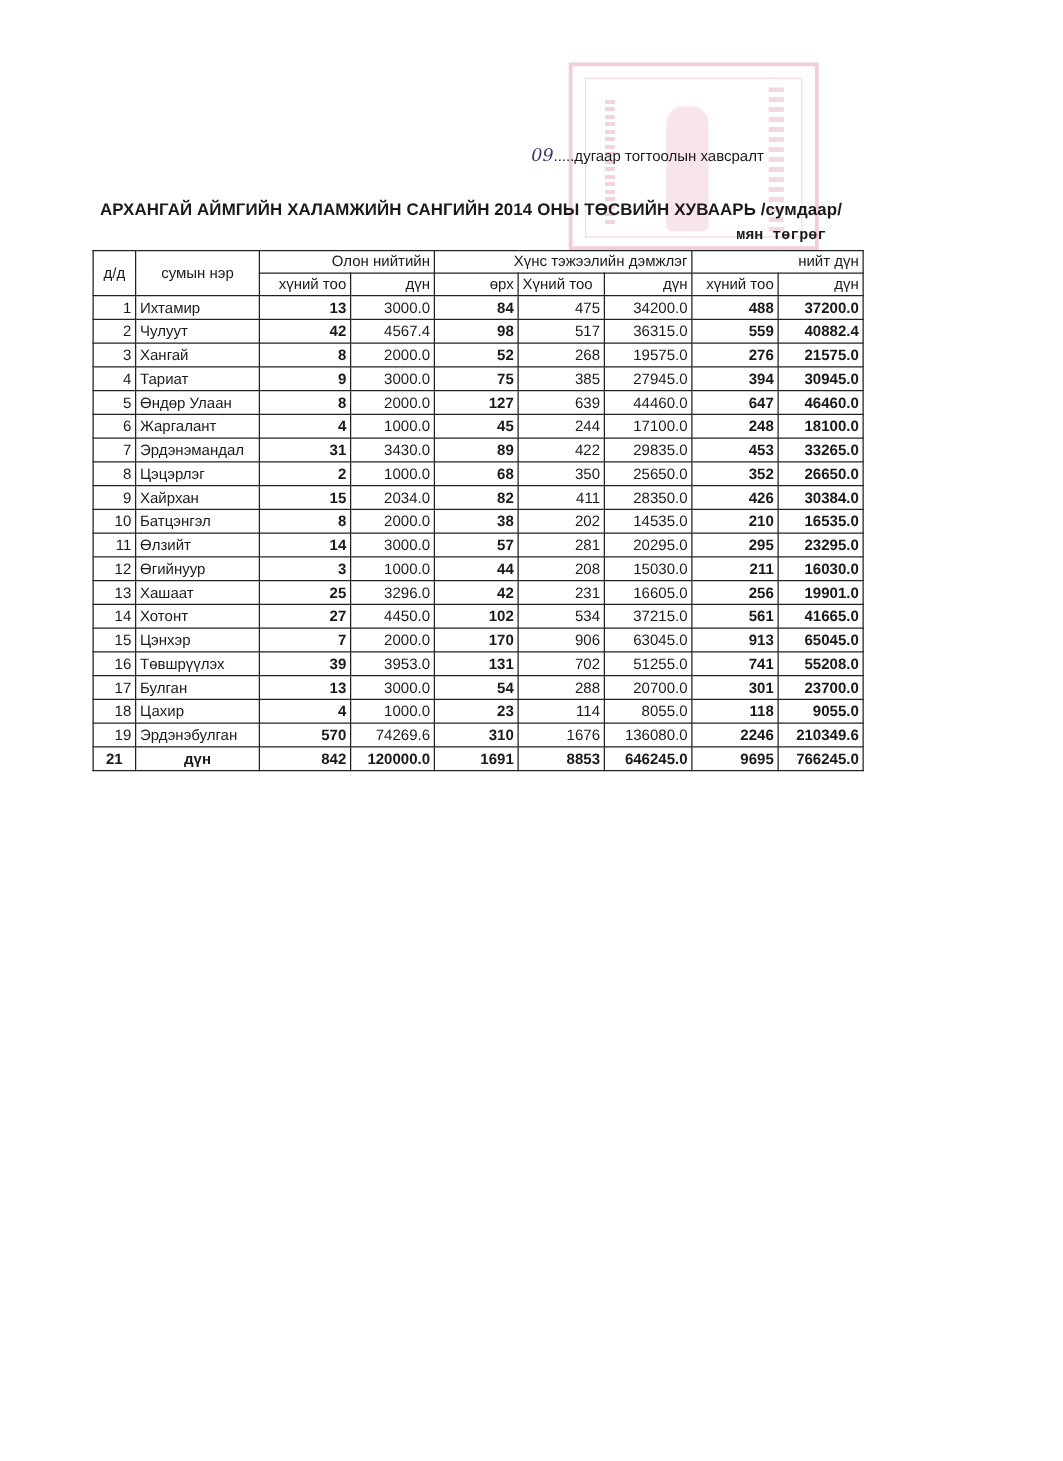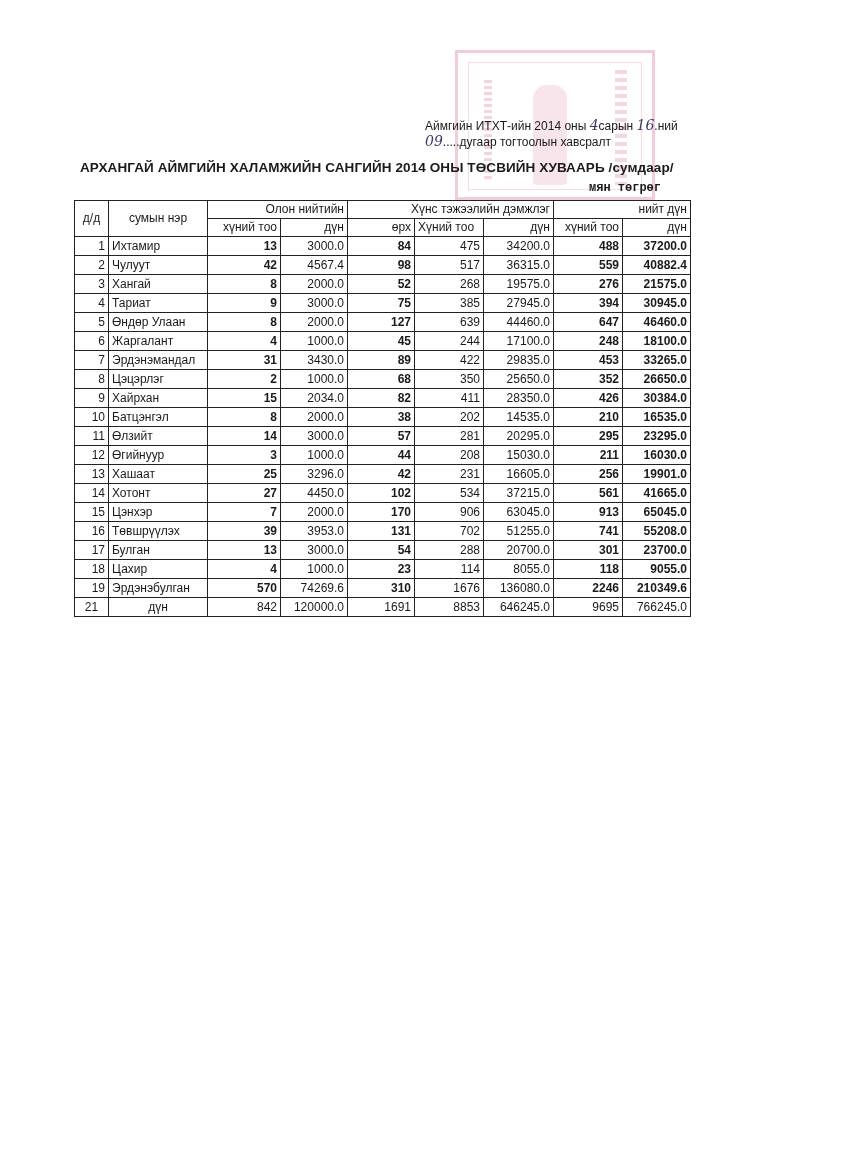--- a/index.html
+++ b/index.html
@@ -52,38 +52,33 @@
   .c-name { width: 92px; text-align: left; }
   .c-1 { width: 66px; }
   .c-2 { width: 60px; }
   .c-3 { width: 60px; }
   .c-4 { width: 62px; }
   .c-5 { width: 63px; }
   .c-6 { width: 62px; }
   .c-7 { width: 61px; }
   td.num { text-align: right; }
   td.b { font-weight: bold; }
-  tr.total td { font-weight: normal; }
+  tr.total td { font-weight: bold; }
   tr.total td.center { text-align: center; }
 </style>
 </head>
 <body>
 
 <div class="stamp"></div>
 <div class="stamp-inner"></div>
 <div class="stamp-script-left"></div>
 <div class="stamp-emblem"></div>
 <div class="stamp-script-right"></div>
 
 <div class="annex">
-  <div>
-    <span>Аймгийн ИТХТ-ийн 2014 оны</span>
-    <span class="hand">4</span><span>сарын</span>
-    <span class="hand">16</span><span>.ний</span>
-  </div>
   <div class="line2">
     <span class="hand">09</span><span>.....дугаар тогтоолын хавсралт</span>
   </div>
 </div>
 
 <div class="title">АРХАНГАЙ АЙМГИЙН ХАЛАМЖИЙН САНГИЙН 2014 ОНЫ ТӨСВИЙН ХУВААРЬ /сумдаар/</div>
 <div class="unit">мян төгрөг</div>
 
 <table class="budget">
   <thead>

